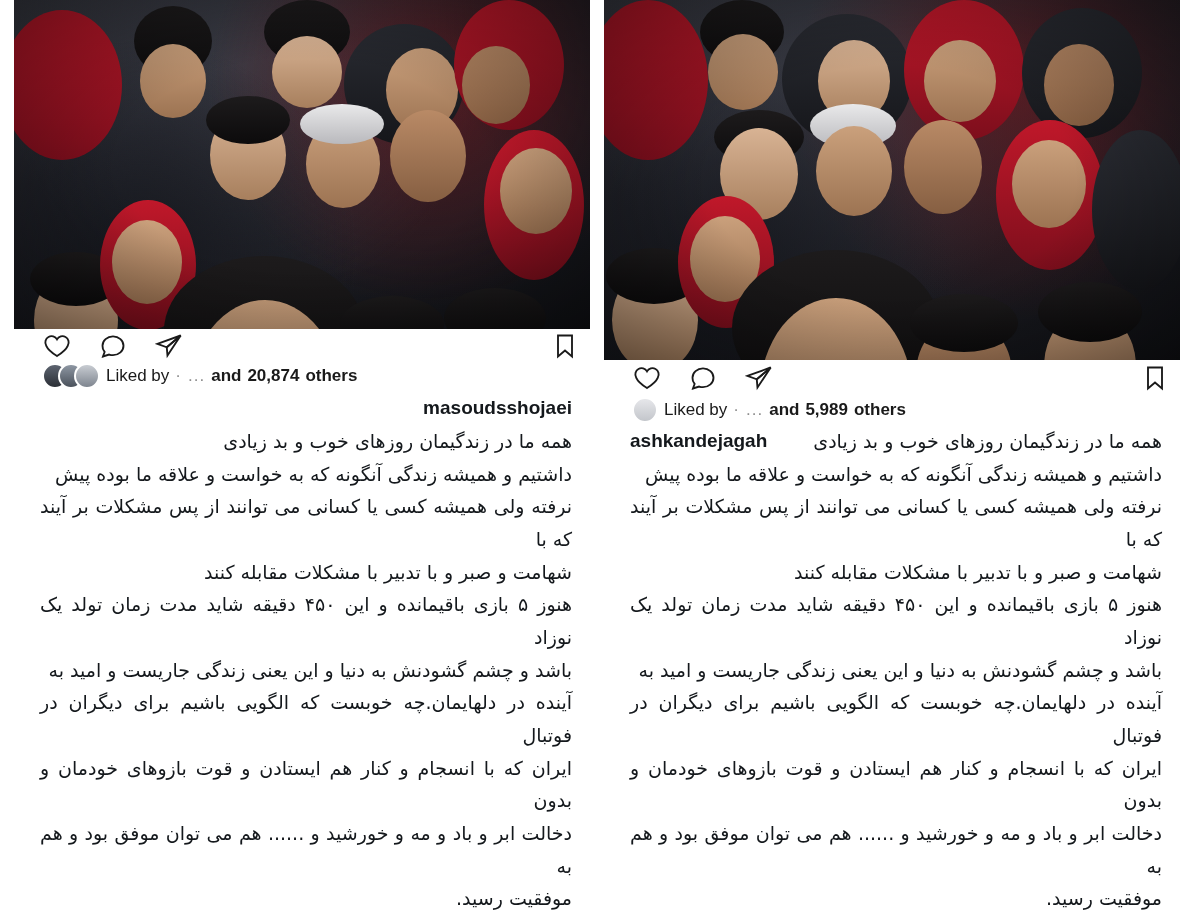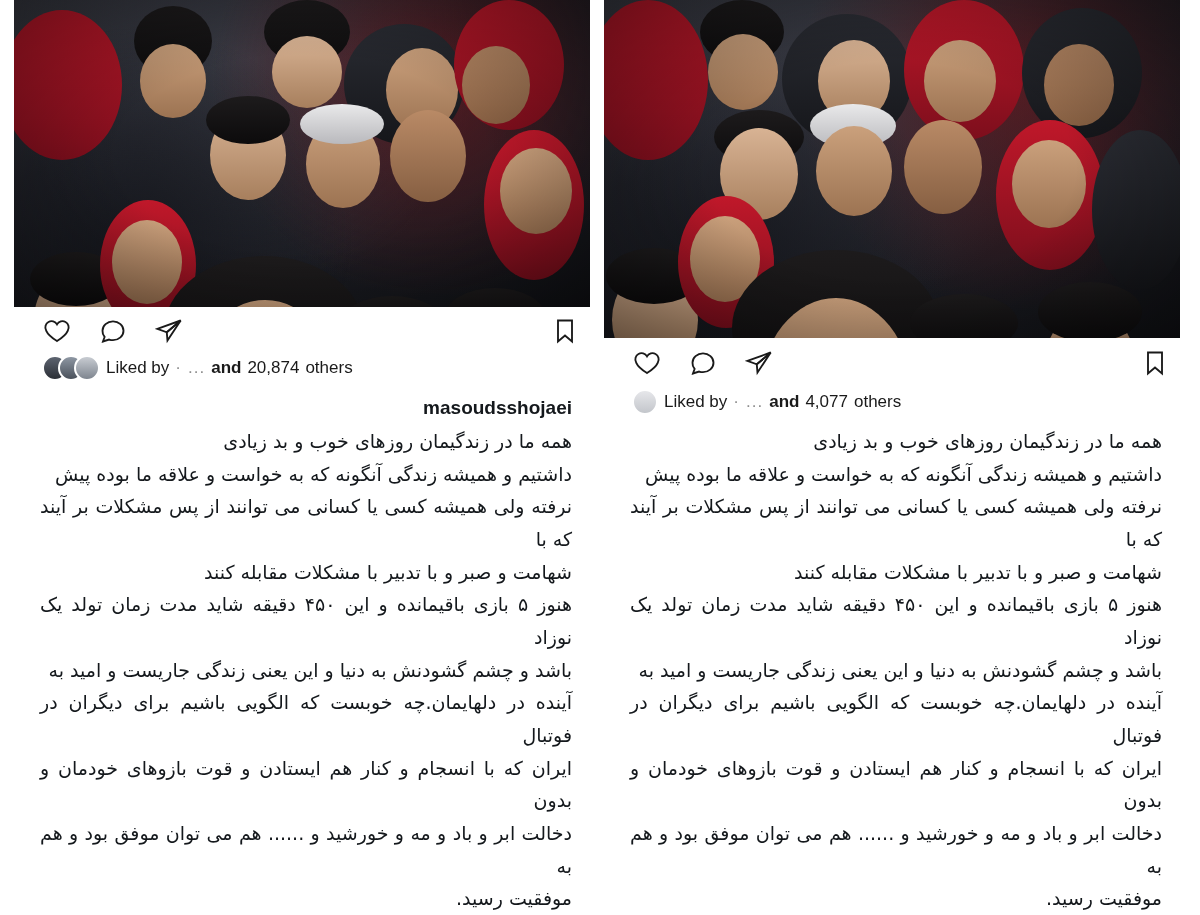--- a/index.html
+++ b/index.html
@@ -21,21 +21,20 @@
     padding: 0;
     box-sizing: border-box;
   }
   .post {
     position: relative;
     width: 576px;
     box-sizing: border-box;
     background: #ffffff;
     display: flex;
     flex-direction: column;
-    gap: 8px;
   }
   .post-left { margin-left: 14px; }
   .post-right { margin-left: 0px; }
 
   
   .photo {
     position: relative;
     width: 100%;
     height: 540px;
     overflow: hidden;
@@ -99,21 +98,21 @@
     position: absolute; top: 0;
     width: 26px; height: 26px; border-radius: 50%;
     border: 2px solid #fff;
     background: linear-gradient(180deg,#5d6470,#2b2f36);
     box-sizing: border-box;
   }
   .av.a2 { left: 16px; background: linear-gradient(180deg,#8e97a3,#4a515b); }
   .av.a3 { left: 32px; background: linear-gradient(180deg,#c8ccd2,#7e858f); }
   .likedby .lbl { font-weight: 400; }
   .likedby .faint { color: #8e8e8e; letter-spacing: 1px; }
-  .likedby .others { font-weight: 400; }
+  .likedby .others { font-weight: 700; }
   .likedby .and { font-weight: 700; }
 
   
   .caption {
     padding: 2px 18px 0 26px;
     box-sizing: border-box;
     direction: rtl;
     text-align: right;
     font-size: 19px;
     line-height: 1.72;
@@ -306,26 +305,27 @@
     </div>
 
     <div class="likedby">
       <span class="avatars" style="width:26px;">
         <span class="av a1" style="background:linear-gradient(180deg,#e6e7ea,#c3c6cb);"></span>
       </span>
       <span class="lbl">Liked by</span>
       <span class="faint">·</span>
       <span class="faint">...</span>
       <span class="and">and</span>
-      <span class="others">4,077</span>
+      <span class="others">5,989</span>
       <span class="others">others</span>
     </div>
 
     <div class="caption">
       <p>
+        <span class="username">ashkandejagah</span>
         <span class="cap-line">همه ما در زندگیمان روزهای خوب و بد زیادی</span>
         <span class="cap-line">داشتیم و همیشه زندگی آنگونه که به خواست و علاقه ما بوده پیش</span>
         <span class="cap-line">نرفته ولی همیشه کسی یا کسانی می توانند از پس مشکلات بر آیند که با</span>
         <span class="cap-line">شهامت و صبر و با تدبیر با مشکلات مقابله کنند</span>
         <span class="cap-line">هنوز ۵ بازی باقیمانده و این ۴۵۰ دقیقه شاید مدت زمان تولد یک نوزاد</span>
         <span class="cap-line">باشد و چشم گشودنش به دنیا و این یعنی زندگی جاریست و امید به</span>
         <span class="cap-line">آینده در دلهایمان.چه خوبست که الگویی باشیم برای دیگران در فوتبال</span>
         <span class="cap-line">ایران که با انسجام و کنار هم ایستادن و قوت بازوهای خودمان و بدون</span>
         <span class="cap-line">دخالت ابر و باد و مه و خورشید و ...... هم می توان موفق بود و هم به</span>
         <span class="cap-line">موفقیت رسید.</span>

